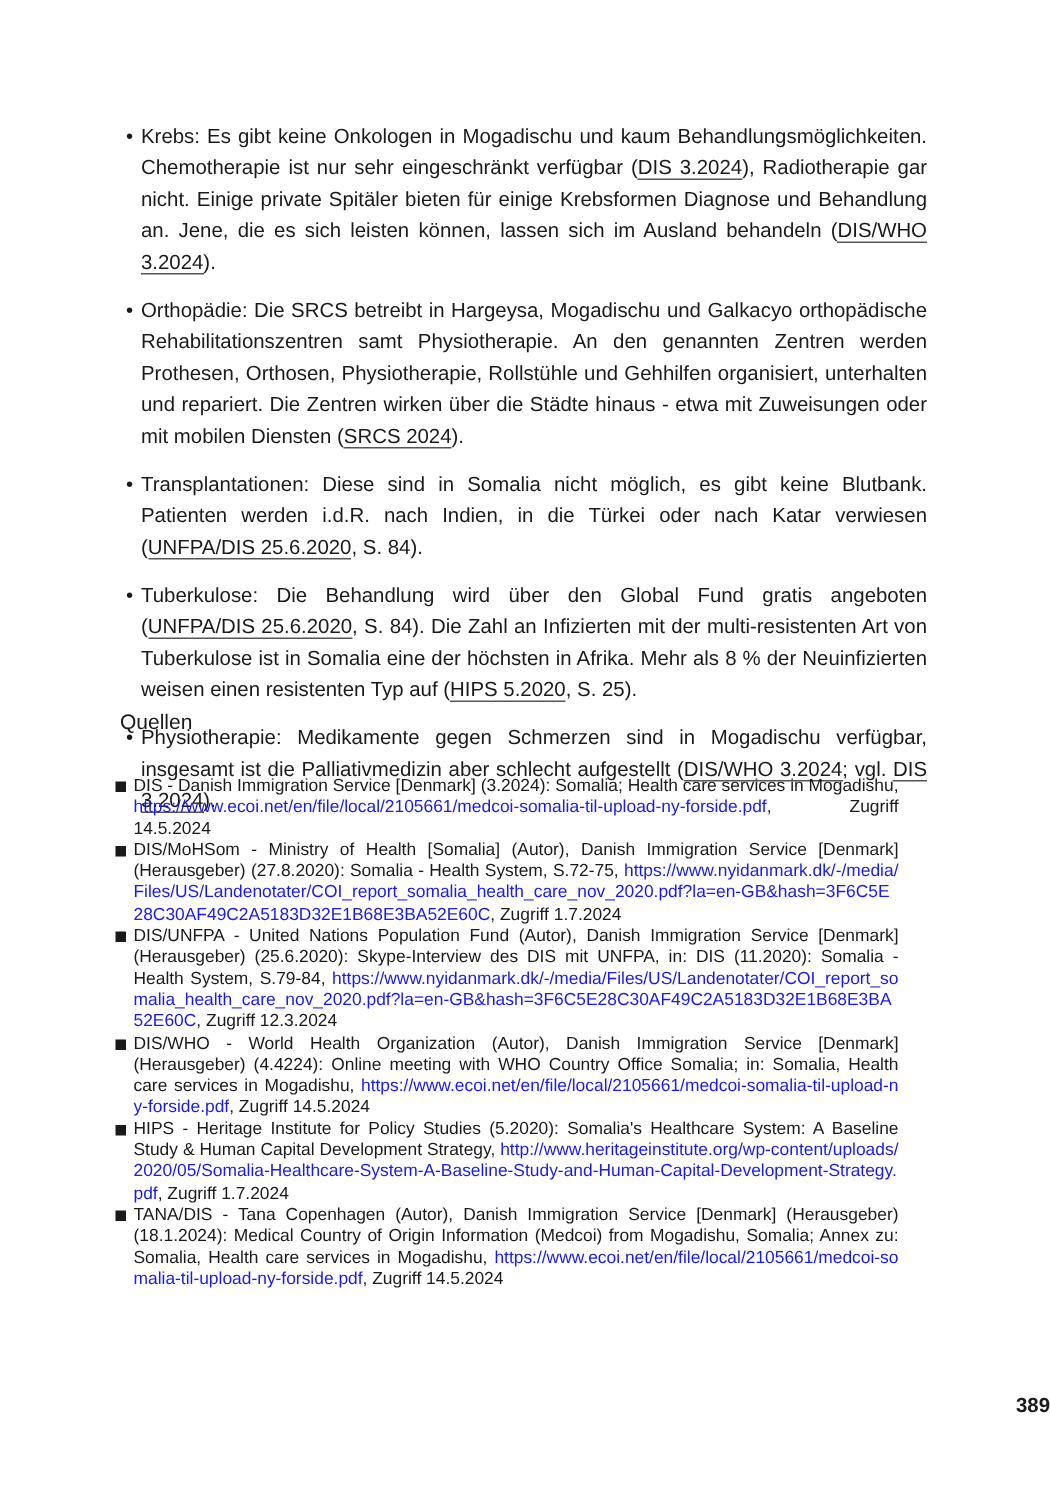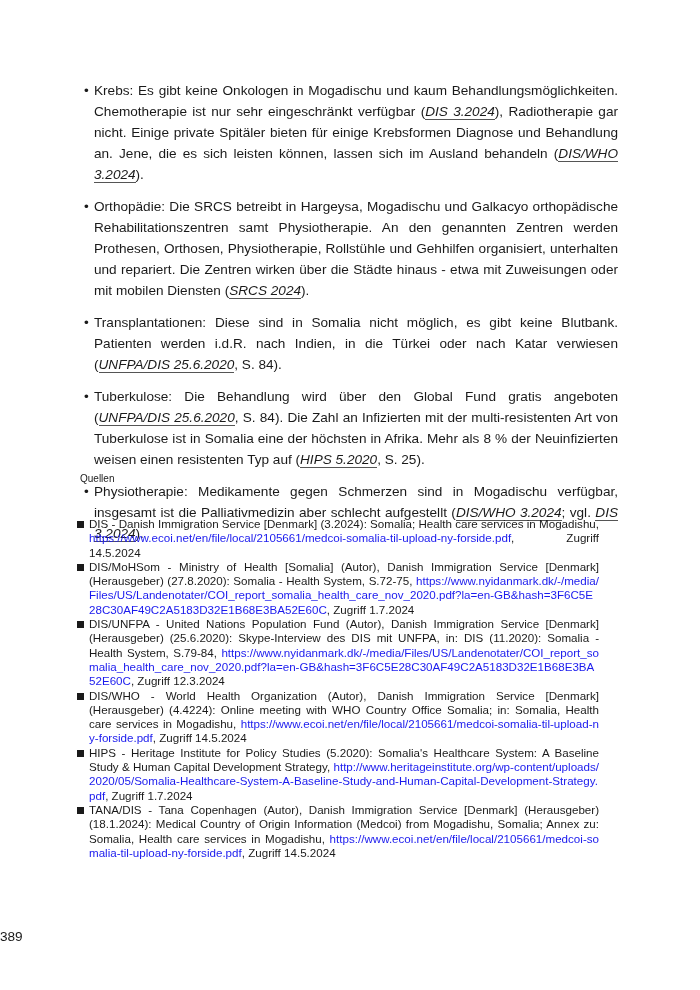--- a/index.html
+++ b/index.html
@@ -4,27 +4,27 @@
 <style>
   html, body { margin: 0; padding: 0; background: #ffffff; }
   body { width: 700px; height: 990px; position: relative; overflow: hidden;
          font-family: "Liberation Sans", sans-serif; color: #1a1a1a; }
   .page { position: absolute; left: 0; top: 0; width: 700px; height: 990px; }
   ul.items { list-style: none; margin: 0; padding: 0; position: absolute; left: 94px; top: 80px; width: 524px; }
   ul.items li { position: relative; font-size: 13.6px; line-height: 21px; text-align: justify;
                 margin-bottom: 11px; hyphens: manual; }
   ul.items li .bullet { position: absolute; left: -10px; top: 0; }
   ul.items li b { font-weight: normal; }
-  .cite { text-decoration: none; border-bottom: 1px solid #555; padding-bottom: 0; color: #1a1a1a; font-style: italic; }
-  .quellen { position: absolute; left: 80px; top: 473px; font-size: 10px; }
+  .cite { text-decoration: none; border-bottom: 1px solid #555; padding-bottom: 0; color: #1a1a1a; }
+  .quellen { position: absolute; left: 80px; top: 473px; font-size: 14px; }
   ul.refs { list-style: none; margin: 0; padding: 0; position: absolute; left: 89px; top: 517px; width: 510px; }
   ul.refs li { position: relative; font-size: 11.6px; line-height: 14.3px; text-align: justify; margin-bottom: 0; word-break: normal; }
   ul.refs li .sq { position: absolute; left: -12px; top: 4px; width: 7px; height: 7px; background: #1a1a1a; }
   .url { color: #1a1aee; word-break: break-all; }
-  .pagenum { position: absolute; left: 0; width: 700px; top: 929px; text-align: left; font-size: 13.6px; }
+  .pagenum { position: absolute; left: 0; width: 700px; top: 929px; text-align: right; font-size: 13.6px; font-weight: bold; }
 </style>
 </head>
 <body>
 
 <div class="page">
   <ul class="items" id="items">
       <li><span class="bullet">•</span><b>Krebs:</b><span> Es gibt keine Onkologen in Mogadischu und kaum Behandlungsmöglichkeiten. Chemotherapie ist nur sehr eingeschränkt verfügbar (</span><a class="cite">DIS 3.2024</a><span>), Radiotherapie gar nicht. Einige private Spitäler bieten für einige Krebsformen Diagnose und Behandlung an. Jene, die es sich leisten können, lassen sich im Ausland behandeln (</span><a class="cite">DIS/WHO 3.2024</a><span>).</span></li>
       <li><span class="bullet">•</span><b>Orthopädie:</b><span> Die SRCS betreibt in Hargeysa, Mogadischu und Galkacyo orthopädische Rehabilitationszentren samt Physiotherapie. An den genannten Zentren werden Prothesen, Orthosen, Physiotherapie, Rollstühle und Gehhilfen organisiert, unterhalten und repariert. Die Zentren wirken über die Städte hinaus - etwa mit Zuweisungen oder mit mobilen Diensten (</span><a class="cite">SRCS 2024</a><span>).</span></li>
       <li><span class="bullet">•</span><b>Transplantationen:</b><span> Diese sind in Somalia nicht möglich, es gibt keine Blutbank. Patienten werden i.d.R. nach Indien, in die Türkei oder nach Katar verwiesen (</span><a class="cite">UNFPA/DIS 25.6.2020</a><span>, S. 84).</span></li>
       <li><span class="bullet">•</span><b>Tuberkulose:</b><span> Die Behandlung wird über den Global Fund gratis angeboten (</span><a class="cite">UNFPA/DIS 25.6.2020</a><span>, S. 84). Die Zahl an Infizierten mit der multi-resistenten Art von Tuberkulose ist in Somalia eine der höchsten in Afrika. Mehr als 8 % der Neuinfizierten weisen einen resistenten Typ auf (</span><a class="cite">HIPS 5.2020</a><span>, S. 25).</span></li>

